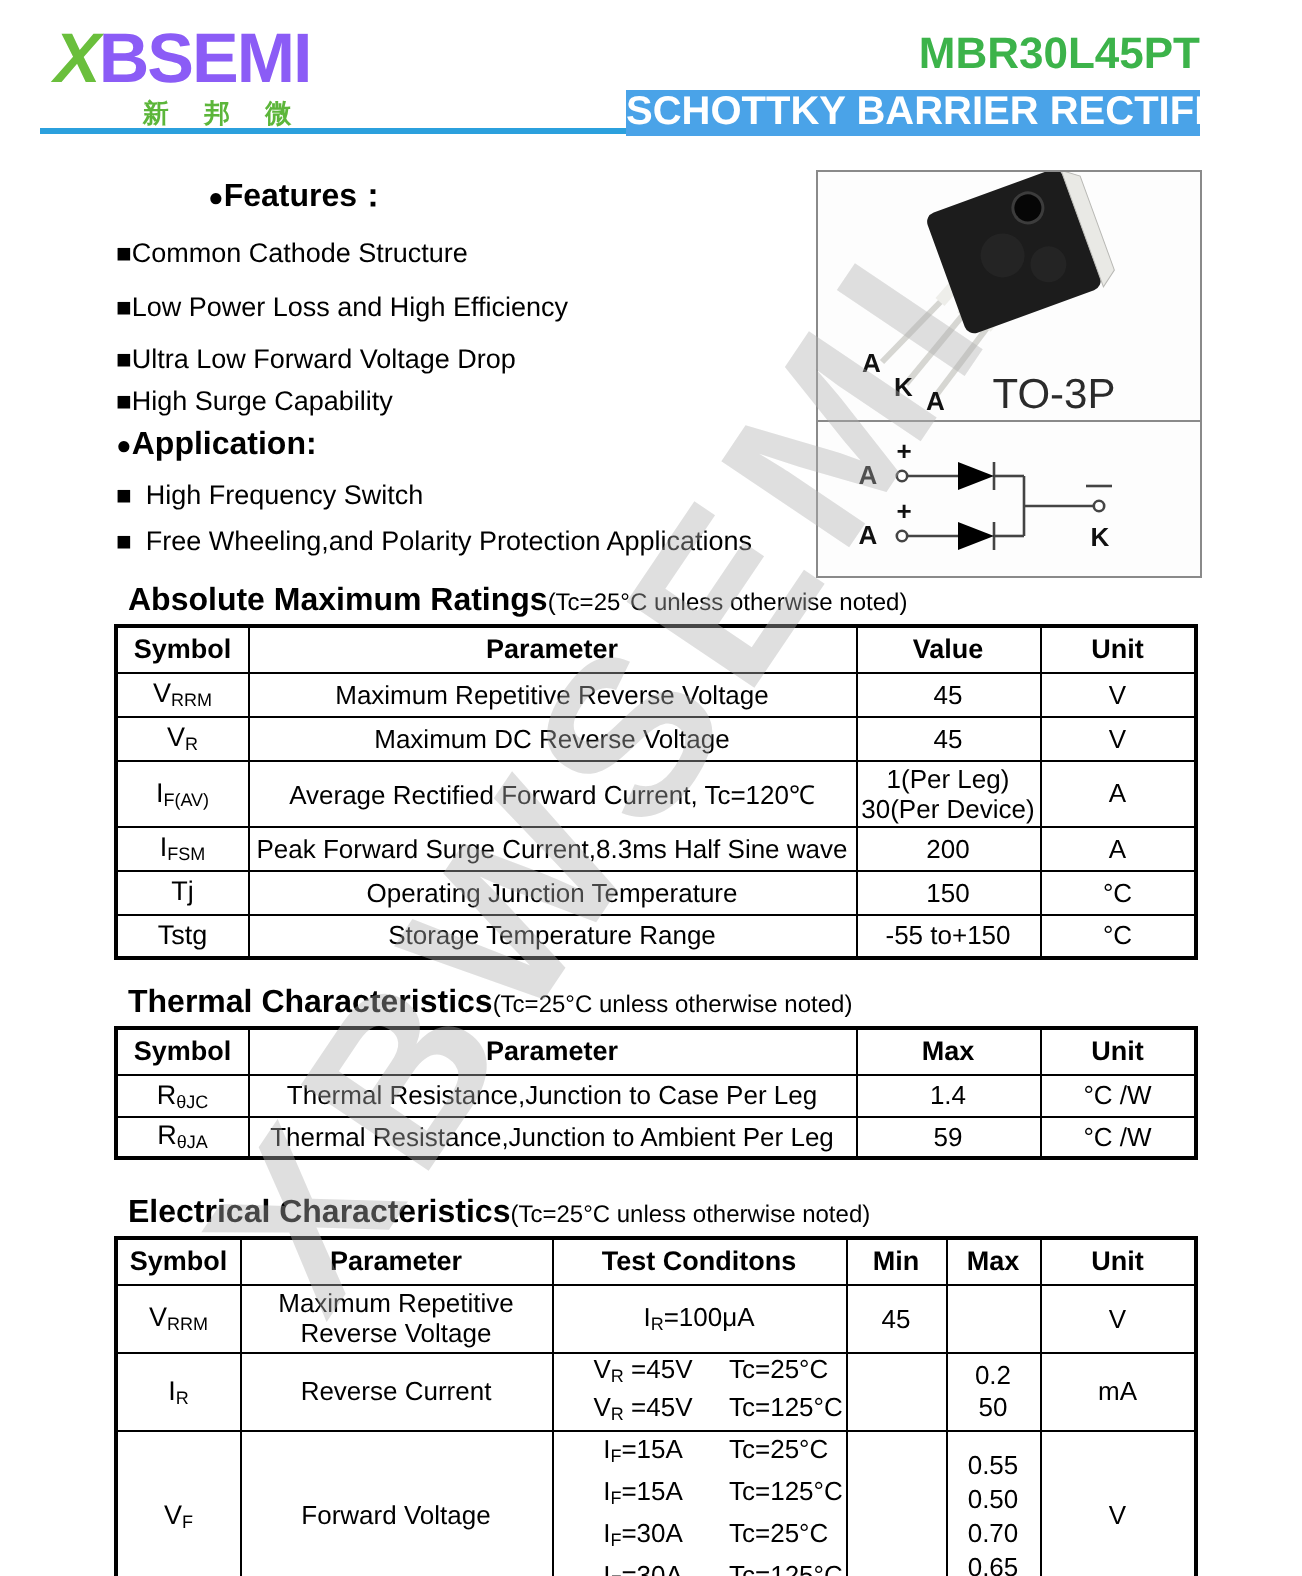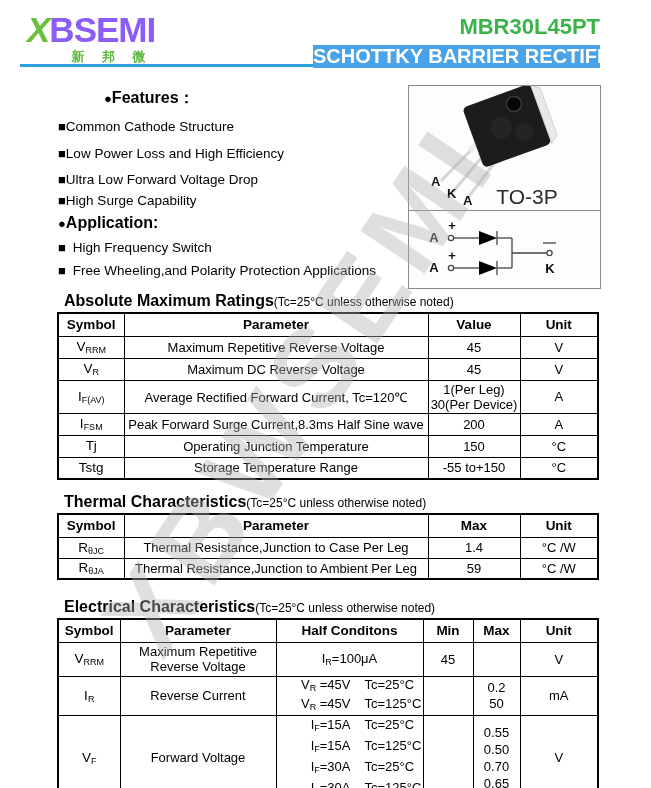--- a/index.html
+++ b/index.html
@@ -37,21 +37,21 @@
   .sec-sub{font-size:12px;}
 
   
   table{position:absolute;border-collapse:collapse;table-layout:fixed;border:2px solid #000;}
   th,td{border:1px solid #000;text-align:center;vertical-align:middle;padding:0;font-size:13px;overflow:hidden;}
   th{font-size:13.5px;font-weight:bold;}
   sub{font-size:9px;vertical-align:-2px;}
   .sym{font-size:13.5px;}
   .two-line div{line-height:15px;}
   .cond-line{display:flex;justify-content:flex-start;padding-left:16px;gap:14px;line-height:16px;}
-  .cond-left{width:58px;text-align:right;white-space:pre;}
+  .cond-left{width:58px;text-align:center;white-space:pre;}
   .cond-right{text-align:left;white-space:pre;}
   .stack div{line-height:16px;}
   .stack4 div{line-height:17px;}
 
   
   .watermark{position:absolute;left:-45px;top:325px;width:690px;text-align:center;
              font-size:112px;font-weight:bold;letter-spacing:10px;color:rgba(176,176,176,0.40);
              transform:rotate(-56deg);pointer-events:none;z-index:50;white-space:nowrap;}
 </style>
 </head>
@@ -233,21 +233,21 @@
         <col style="width:156px">
         <col style="width:147px">
         <col style="width:50px">
         <col style="width:47px">
         <col style="width:78px">
       </colgroup>
     <tbody>
         <tr style="height:23px">
       <th>Symbol</th>
       <th>Parameter</th>
-      <th>Half Conditons</th>
+      <th>Test Conditons</th>
       <th>Min</th>
       <th>Max</th>
       <th>Unit</th>
     </tr>
     <tr style="height:34px">
       <td class="sym"><span>V</span><sub>RRM</sub></td>
       <td class="two-line">
         <div>Maximum Repetitive</div>
         <div>Reverse Voltage</div>
       </td>

